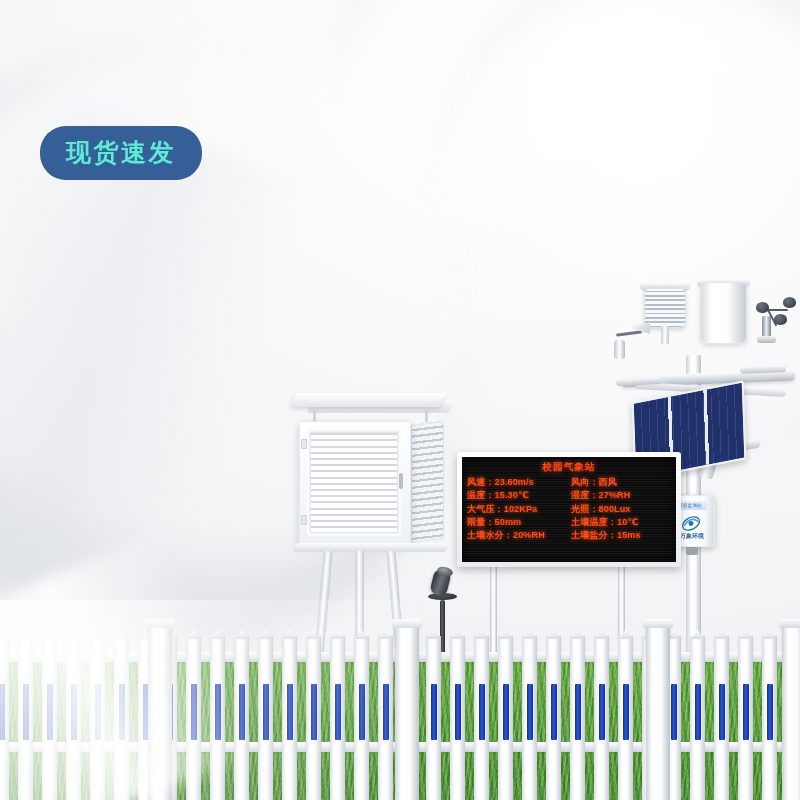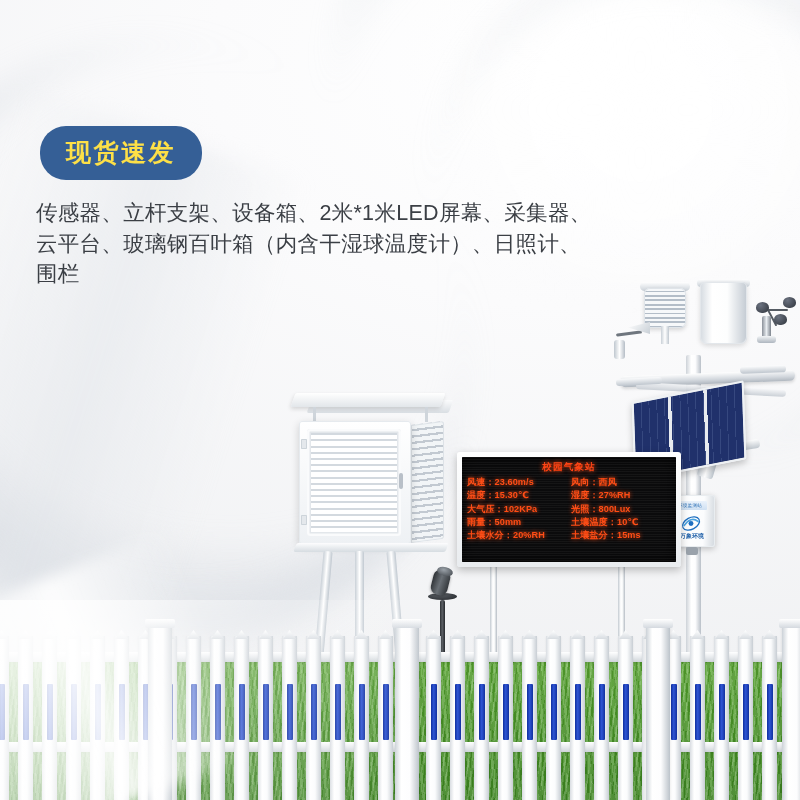--- a/index.html
+++ b/index.html
@@ -36,21 +36,21 @@
   .main-title{
     font-size:62px;font-weight:bold;color:#2d5b96;letter-spacing:4px;
     line-height:1.05;margin:0;white-space:nowrap;
   }
   .sub-title{
     margin:12px 0 0 4px;font-size:18.5px;letter-spacing:5.4px;color:#a7aeb6;
     font-weight:400;white-space:nowrap;
   }
   .badge{
     display:inline-block;margin-top:22px;margin-left:6px;
-    background:#355f96;color:#fde047;border-radius:26px;
+    background:#355f96;color:#5eead4;border-radius:26px;
     padding:10px 26px 11px;font-size:25px;font-weight:bold;letter-spacing:2.5px;
   }
   .desc{
     margin:18px 0 0 2px;font-size:21.5px;line-height:1.42;color:#3b3f45;
     width:562px;letter-spacing:.3px;
   }
 
   
   .scene{position:absolute;left:0;top:270px;width:800px;height:530px;}
 
@@ -228,21 +228,20 @@
   <div class="bg-base"></div>
   <div class="swirl sw1"></div>
   <div class="swirl sw2"></div>
   <div class="swirl sw3"></div>
   <div class="swirl sw4"></div>
   <div class="diagband"></div>
   <div class="glow-tr"></div>
 
   <div class="textblock">
     <div class="badge">现货速发</div>
-    <p class="desc">传感器、立杆支架、设备箱、2米*1米LED屏幕、采集器、云平台、玻璃钢百叶箱（内含干湿球温度计）、日照计、围栏</p>
   </div>
 
   <div class="scene">
 
     <div class="mast"></div>
     <div class="cross-arm"></div>
     <div class="cross-arm2"></div>
     <div class="arm-plate ap1"></div>
     <div class="arm-plate ap2"></div>
 

